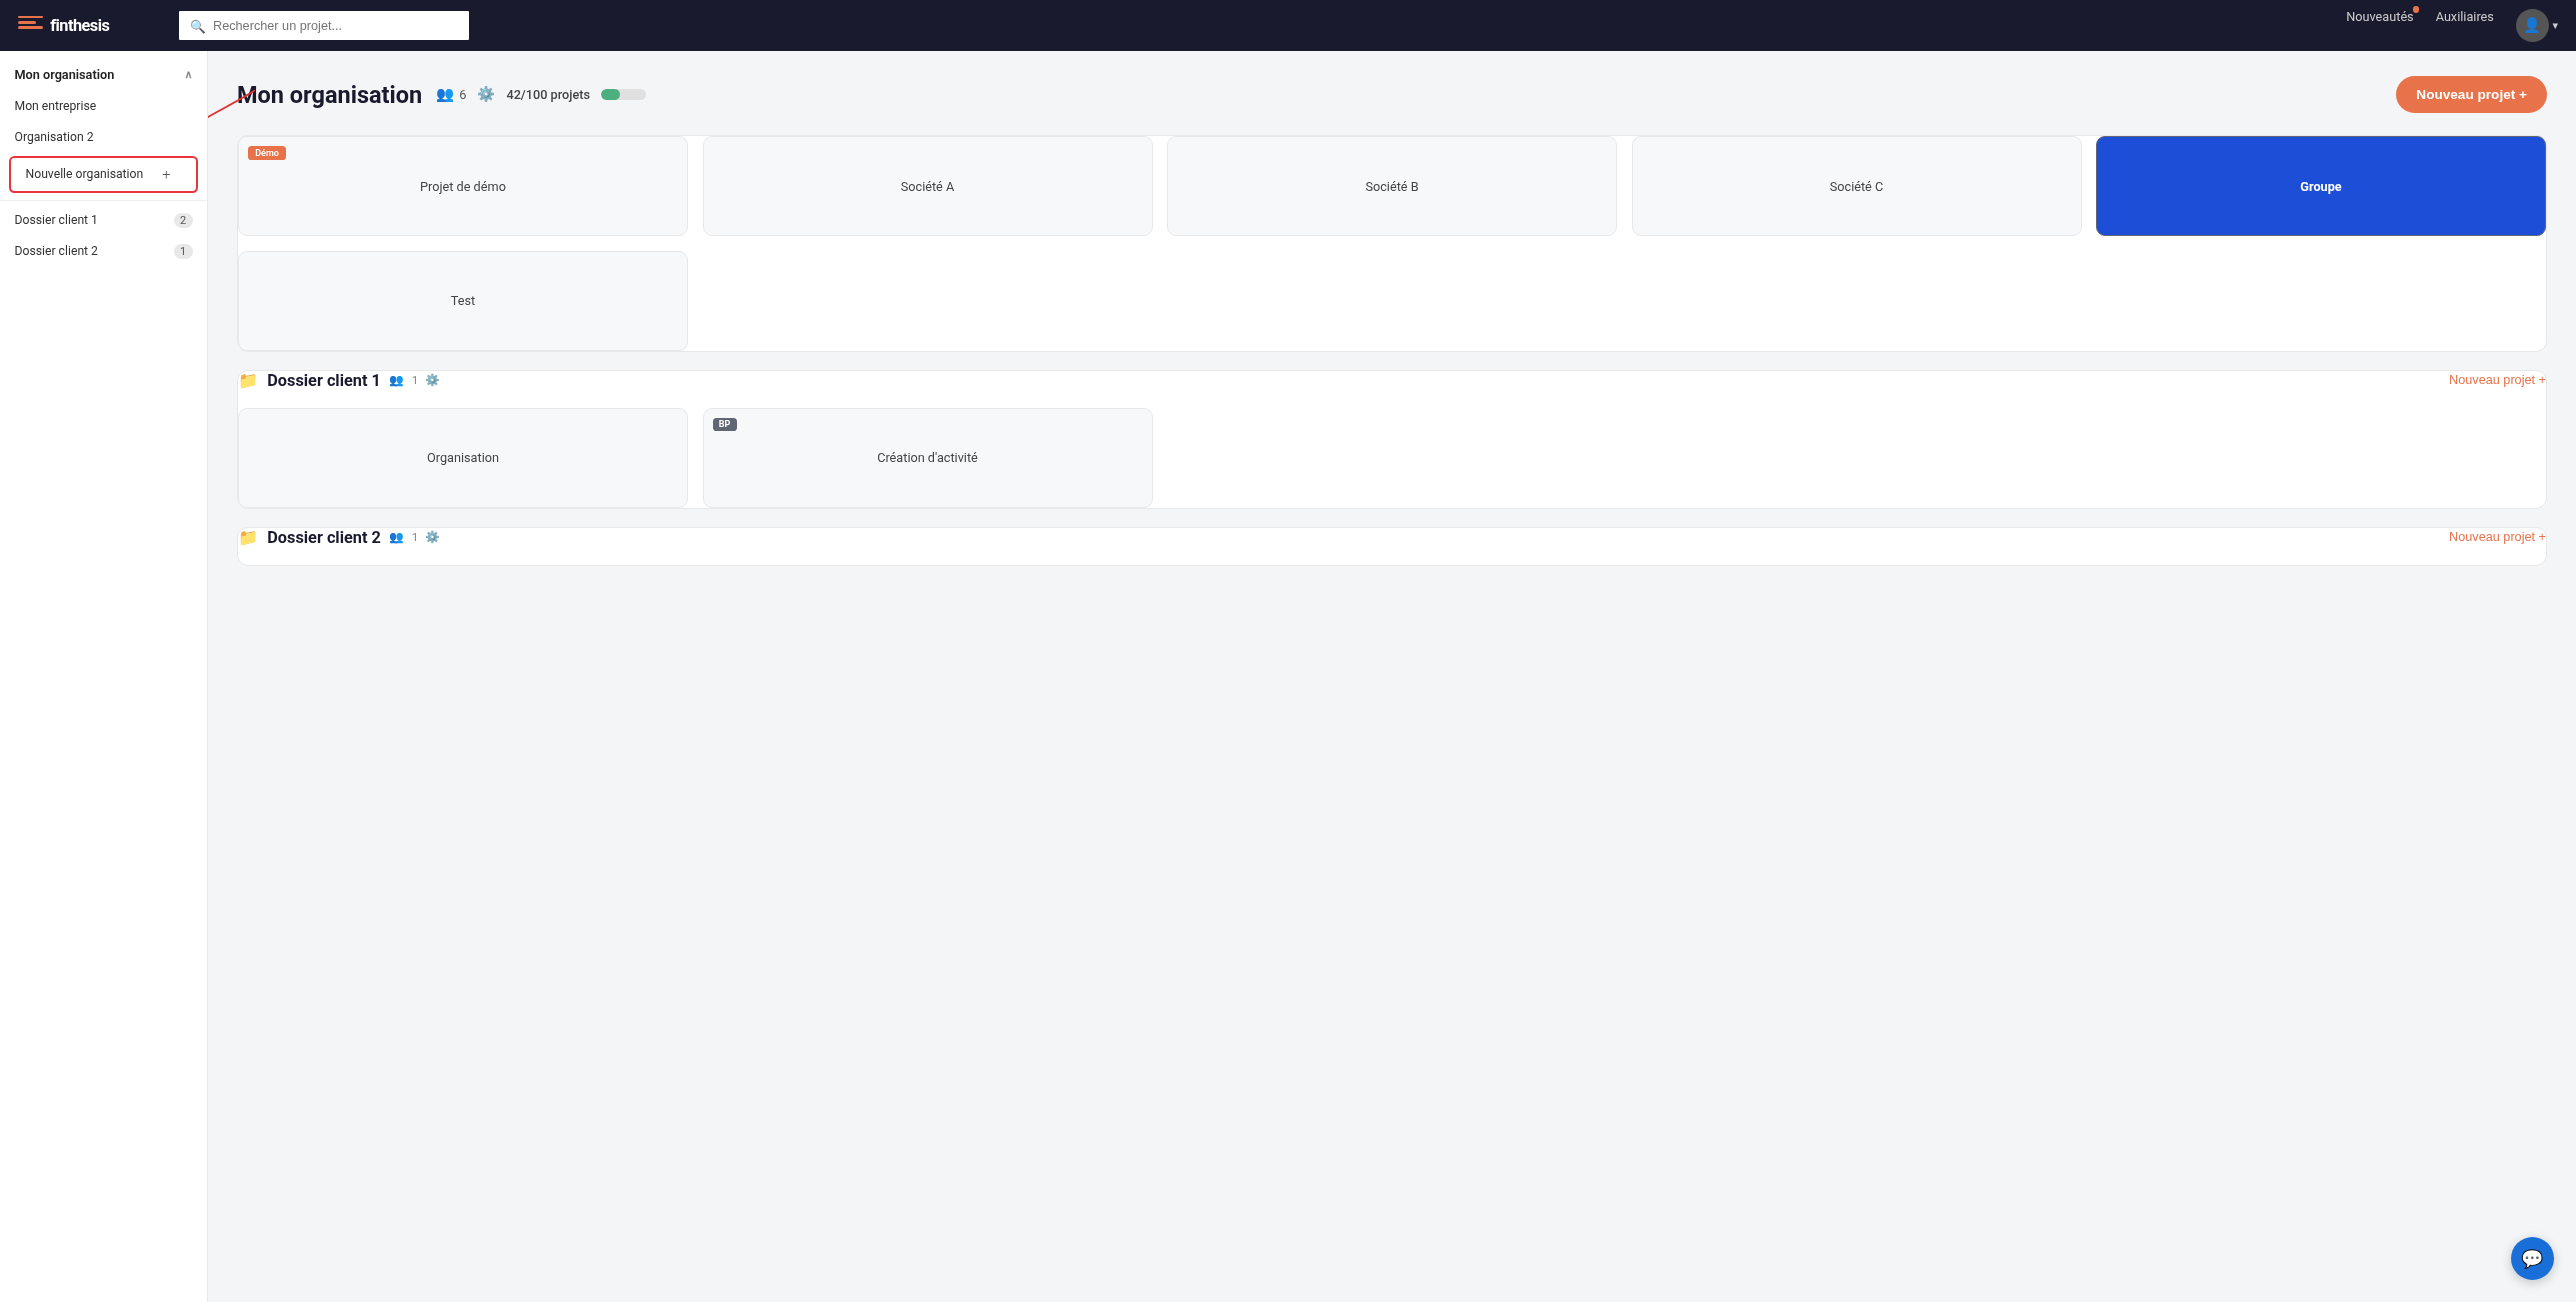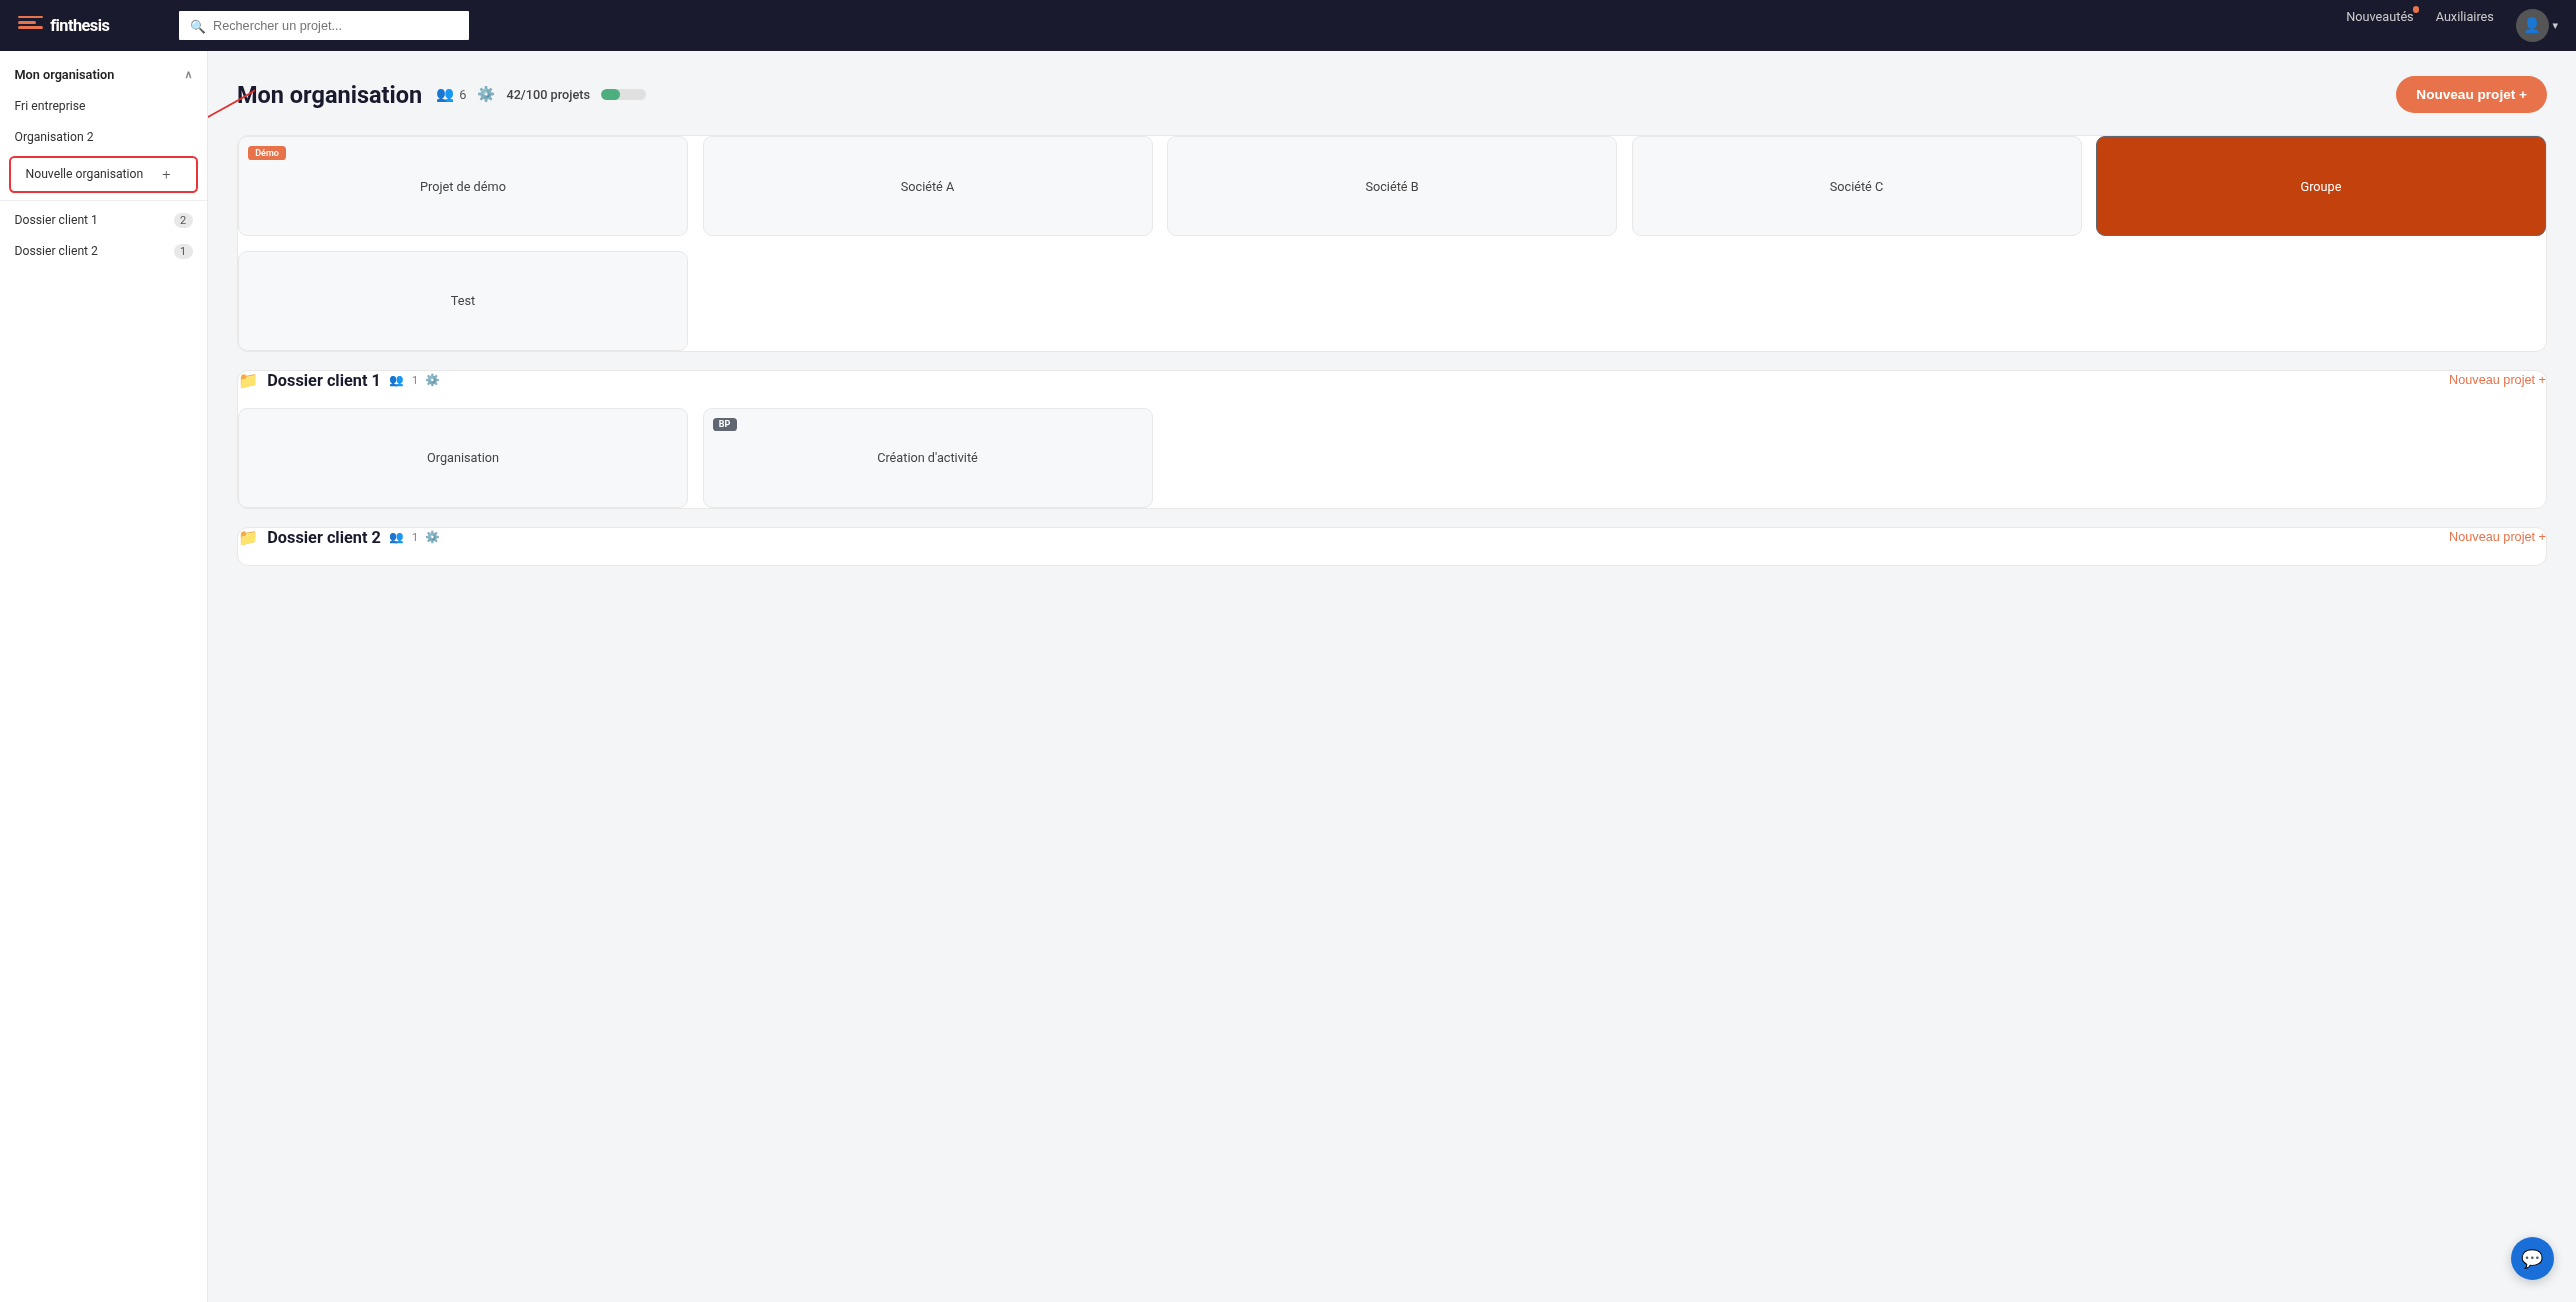--- a/index.html
+++ b/index.html
@@ -299,23 +299,24 @@
       display: flex;
       align-items: center;
       justify-content: center;
       font-size: 12.7px;
       color: #444;
       cursor: pointer;
       position: relative;
       transition: box-shadow 0.15s;
     }
     .project-card.dark {
-      background: #c2410c;
+      background: #1d4ed8;
       color: white;
       border-color: #606672;
+      font-weight: bold;
     }
     .project-tag {
       position: absolute;
       top: 9px;
       left: 9px;
       background: #e8734a;
       color: white;
       font-size: 9px;
       font-weight: 600;
       padding: 1.8px 7.2px;
@@ -399,21 +400,21 @@
 
 <div class="layout">
 
   <aside class="sidebar">
     <div class="sidebar-section-header">
       <span>Mon organisation</span>
       <span class="chevron-icon">∧</span>
     </div>
 
     <div class="sidebar-item">
-      <span>Fri entreprise</span>
+      <span>Mon entreprise</span>
     </div>
     <div class="sidebar-item">
       <span>Organisation 2</span>
     </div>
 
     <div class="sidebar-new-org highlight-border">
       <span>Nouvelle organisation</span>
       <span class="plus">+</span>
     </div>
 

